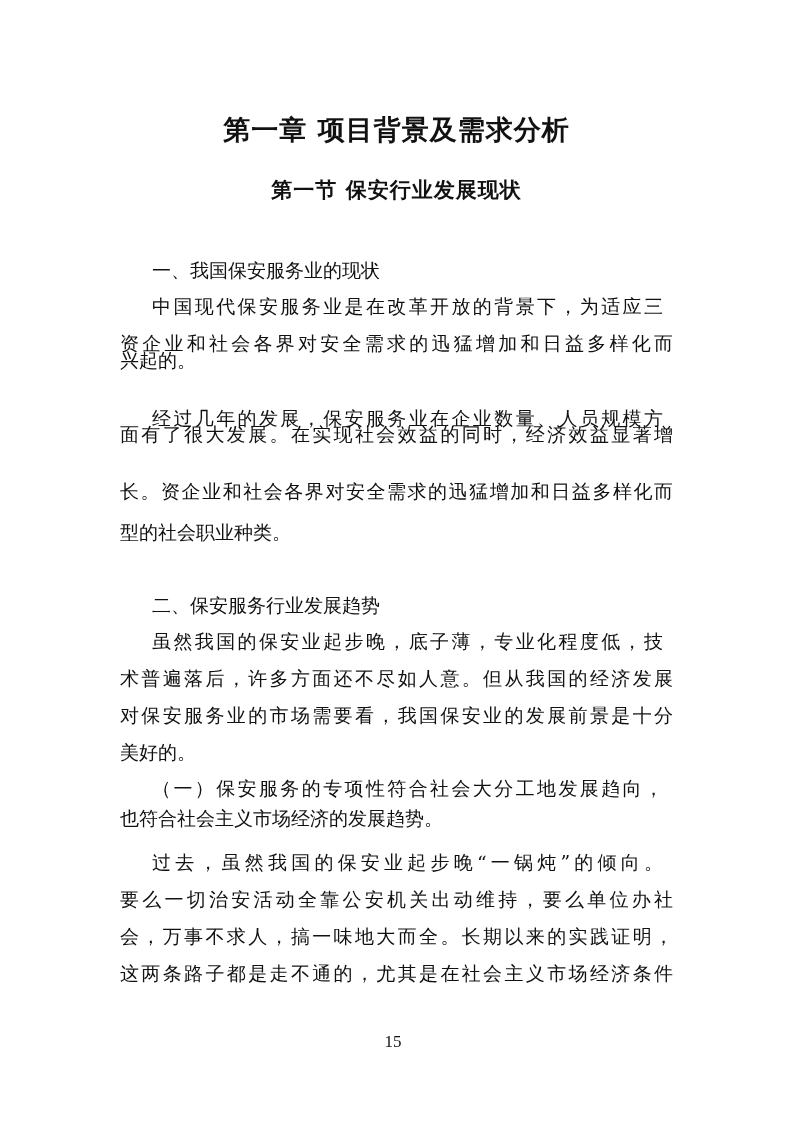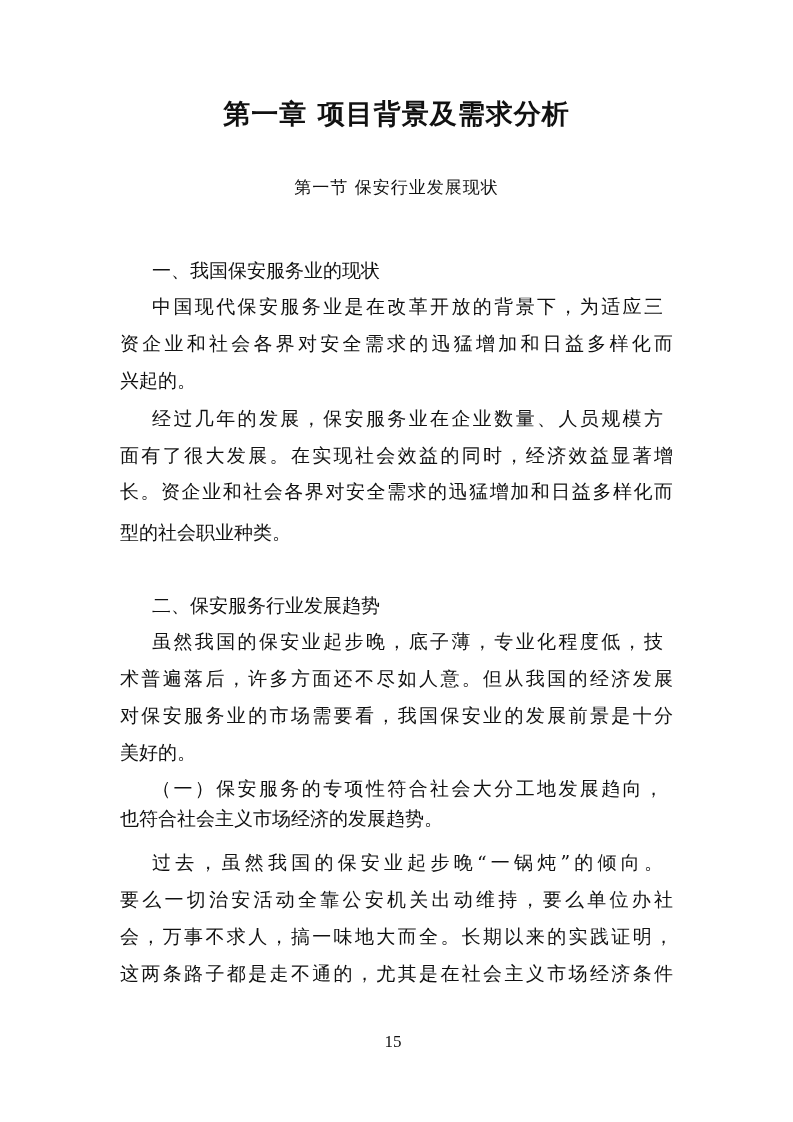--- a/index.html
+++ b/index.html
@@ -1,40 +1,40 @@
 <!DOCTYPE html>
 <html><head>
 <meta charset="utf-8">
 <style>
   html, body { margin: 0; padding: 0; background: #ffffff; }
   body { width: 793px; height: 1122px; position: relative; overflow: hidden;
          font-family: "DejaVu Serif", "Liberation Serif", serif; color: #111; }
-  .title { position: absolute; left: 0; width: 793px; top: 96px; text-align: center;
+  .title { position: absolute; left: 0; width: 793px; top: 112px; text-align: center;
            font-family: "DejaVu Sans", sans-serif; font-weight: bold; font-size: 27px; letter-spacing: 1px; }
   .section { position: absolute; left: 0; width: 793px; top: 176px; text-align: center;
-             font-family: "DejaVu Sans", sans-serif; font-weight: normal; font-size: 17px; letter-spacing: 1px; }
+             font-family: "DejaVu Sans", sans-serif; font-weight: bold; font-size: 21px; letter-spacing: 1px; }
   .line { position: absolute; left: 120px; width: 553px; height: 28px; font-size: 19px; line-height: 28px;
           white-space: nowrap; text-align: justify; text-align-last: justify; }
   .line.indent { left: 152px; width: 511px; }
   .line.short { text-align-last: left; }
   .page-num { position: absolute; left: 0; width: 786px; top: 1032px; text-align: center;
               font-family: "Liberation Serif", serif; font-size: 17px; }
 </style>
 </head>
 <body>
 
 <div class="title">第一章  项目背景及需求分析</div>
 <div class="section">第一节  保安行业发展现状</div>
 
 <div class="line indent short" style="top:256px">一、我国保安服务业的现状</div>
 <div class="line indent" style="top:292px">中国现代保安服务业是在改革开放的背景下，为适应三</div>
 <div class="line" style="top:329px">资企业和社会各界对安全需求的迅猛增加和日益多样化而</div>
-<div class="line short" style="top:366px">兴起的。</div>
+<div class="line short" style="top:346px">兴起的。</div>
 <div class="line indent" style="top:404px">经过几年的发展，保安服务业在企业数量、人员规模方</div>
-<div class="line" style="top:441px">面有了很大发展。在实现社会效益的同时，经济效益显著增</div>
+<div class="line" style="top:420px">面有了很大发展。在实现社会效益的同时，经济效益显著增</div>
 <div class="line" style="top:477px">长。资企业和社会各界对安全需求的迅猛增加和日益多样化而</div>
 <div class="line short" style="top:518px">型的社会职业种类。</div>
 
 <div class="line indent short" style="top:591px">二、保安服务行业发展趋势</div>
 <div class="line indent" style="top:627px">虽然我国的保安业起步晚，底子薄，专业化程度低，技</div>
 <div class="line" style="top:664px">术普遍落后，许多方面还不尽如人意。但从我国的经济发展</div>
 <div class="line" style="top:701px">对保安服务业的市场需要看，我国保安业的发展前景是十分</div>
 <div class="line short" style="top:738px">美好的。</div>
 <div class="line indent" style="top:774px">（一）保安服务的专项性符合社会大分工地发展趋向，</div>
 <div class="line short" style="top:804px">也符合社会主义市场经济的发展趋势。</div>

